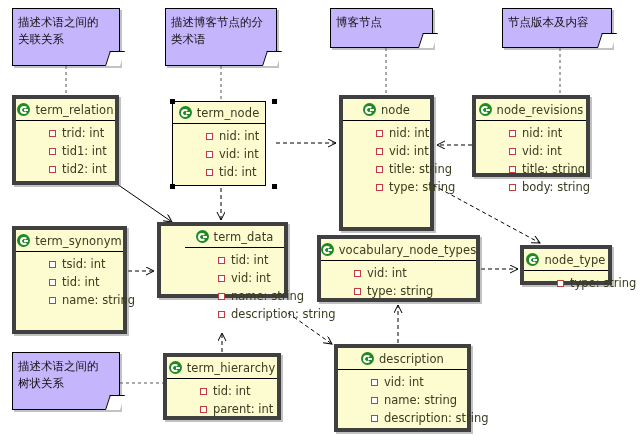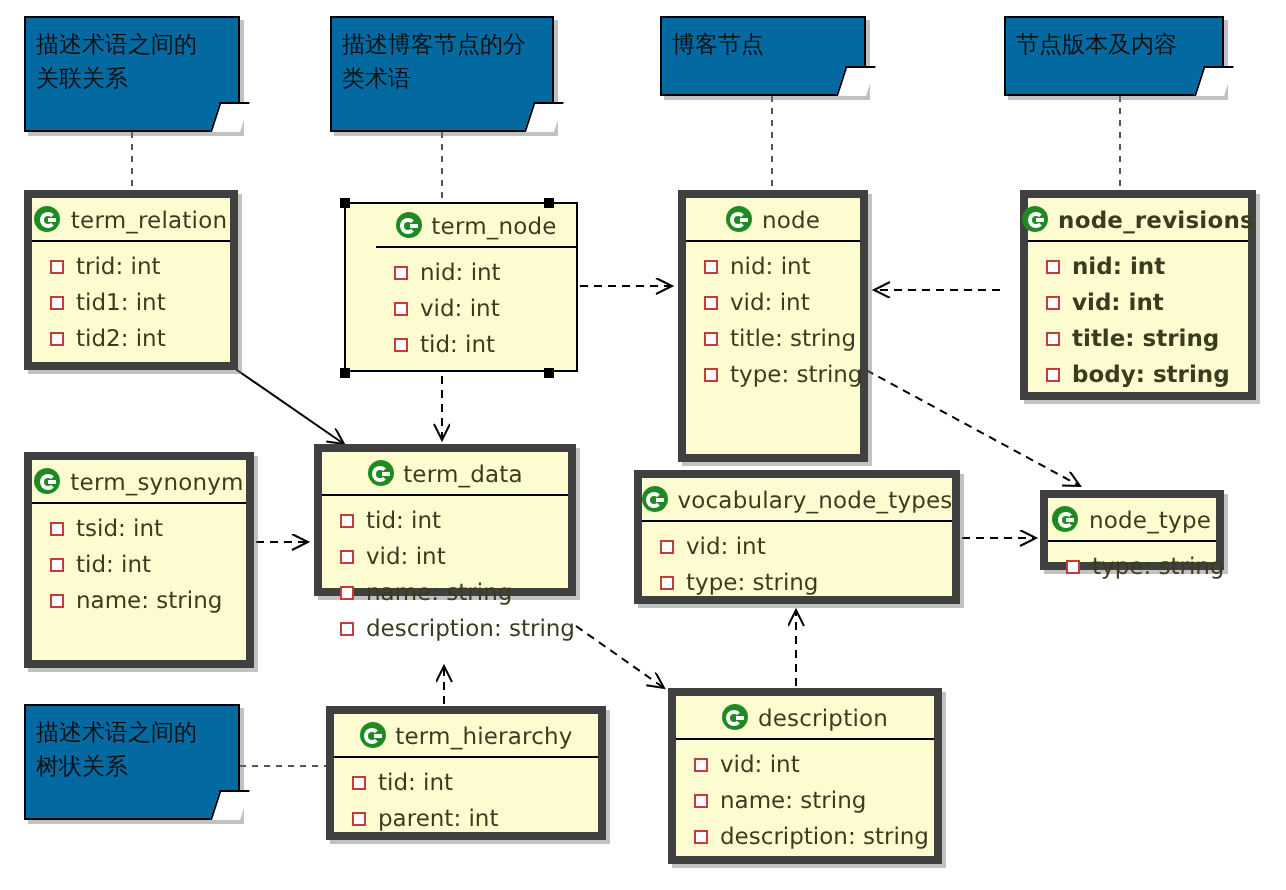--- a/index.html
+++ b/index.html
@@ -41,20 +41,21 @@
     padding: 0 6px;
   }
   .uml-title {
     font-size: 11.5px;
     color: #3b3b1f;
     white-space: nowrap;
     letter-spacing: .1px;
   }
   .uml-body {
     padding: 3px 0 4px 0;
+    margin-left: 24px;
   }
   .uml-attr {
     display: flex;
     align-items: center;
     gap: 6px;
     padding: 1px 6px 1px 9px;
     font-size: 11.5px;
     color: #3b3b1f;
     white-space: nowrap;
     line-height: 16px;
@@ -99,21 +100,21 @@
     box-sizing: border-box;
     border: 1.5px solid #c43b3b;
     background: #ffffff;
     flex: 0 0 auto;
   }
 
   
   .uml-note {
     position: absolute;
     box-sizing: border-box;
-    background: #0369a1;
+    background: #c4b5fd;
     border: 1px solid #000000;
     font-size: 11.5px;
     color: #111111;
     line-height: 17px;
     padding: 5px 7px 18px 5px;
     box-shadow: 2px 2px 0 rgba(120,120,120,0.45);
   }
   .uml-note .fold {
     position: absolute;
     right: -1px;
@@ -244,21 +245,21 @@
         <span class="icon-attr"></span>
         <span>tid1: int</span>
       </div>
       <div class="uml-attr">
         <span class="icon-attr"></span>
         <span>tid2: int</span>
       </div>
     </div>
   </div>
 
-  <div class="uml-class selected" style="left:172px; top:101px; width:117px; height:85px;padding-left:15px;">
+  <div class="uml-class selected" style="left:172px; top:101px; width:94px; height:85px;">
     <div class="uml-header">
       <span class="icon-class"></span>
       <span class="uml-title">term_node</span>
     </div>
     <div class="uml-body">
       <div class="uml-attr">
         <span class="icon-attr"></span>
         <span>nid: int</span>
       </div>
       <div class="uml-attr">
@@ -295,21 +296,21 @@
         <span class="icon-attr"></span>
         <span>title: string</span>
       </div>
       <div class="uml-attr">
         <span class="icon-attr"></span>
         <span>type: string</span>
       </div>
     </div>
   </div>
 
-  <div class="uml-class" style="left:510px; top:95px; width:118px; height:105px;font-weight:bold;">
+  <div class="uml-class" style="left:472px; top:95px; width:118px; height:82px;">
     <div class="uml-header">
       <span class="icon-class"></span>
       <span class="uml-title">node_revisions</span>
     </div>
     <div class="uml-body">
       <div class="uml-attr">
         <span class="icon-attr"></span>
         <span>nid: int</span>
       </div>
       <div class="uml-attr">
@@ -341,21 +342,21 @@
         <span class="icon-attr"></span>
         <span>tid: int</span>
       </div>
       <div class="uml-attr">
         <span class="icon-attr"></span>
         <span>name: string</span>
       </div>
     </div>
   </div>
 
-  <div class="uml-class" style="left:157px; top:222px; width:131px; height:76px;">
+  <div class="uml-class" style="left:157px; top:222px; width:131px; height:76px;padding-left:24px;">
     <div class="uml-header">
       <span class="icon-class"></span>
       <span class="uml-title">term_data</span>
     </div>
     <div class="uml-body">
       <div class="uml-attr">
         <span class="icon-attr"></span>
         <span>tid: int</span>
       </div>
       <div class="uml-attr">
@@ -396,21 +397,21 @@
       <span class="uml-title">node_type</span>
     </div>
     <div class="uml-body">
       <div class="uml-attr">
         <span class="icon-attr"></span>
         <span>type: string</span>
       </div>
     </div>
   </div>
 
-  <div class="uml-class" style="left:163px; top:353px; width:140px; height:67px;">
+  <div class="uml-class" style="left:163px; top:353px; width:118px; height:67px;">
     <div class="uml-header">
       <span class="icon-class"></span>
       <span class="uml-title">term_hierarchy</span>
     </div>
     <div class="uml-body">
       <div class="uml-attr">
         <span class="icon-attr"></span>
         <span>tid: int</span>
       </div>
       <div class="uml-attr">

